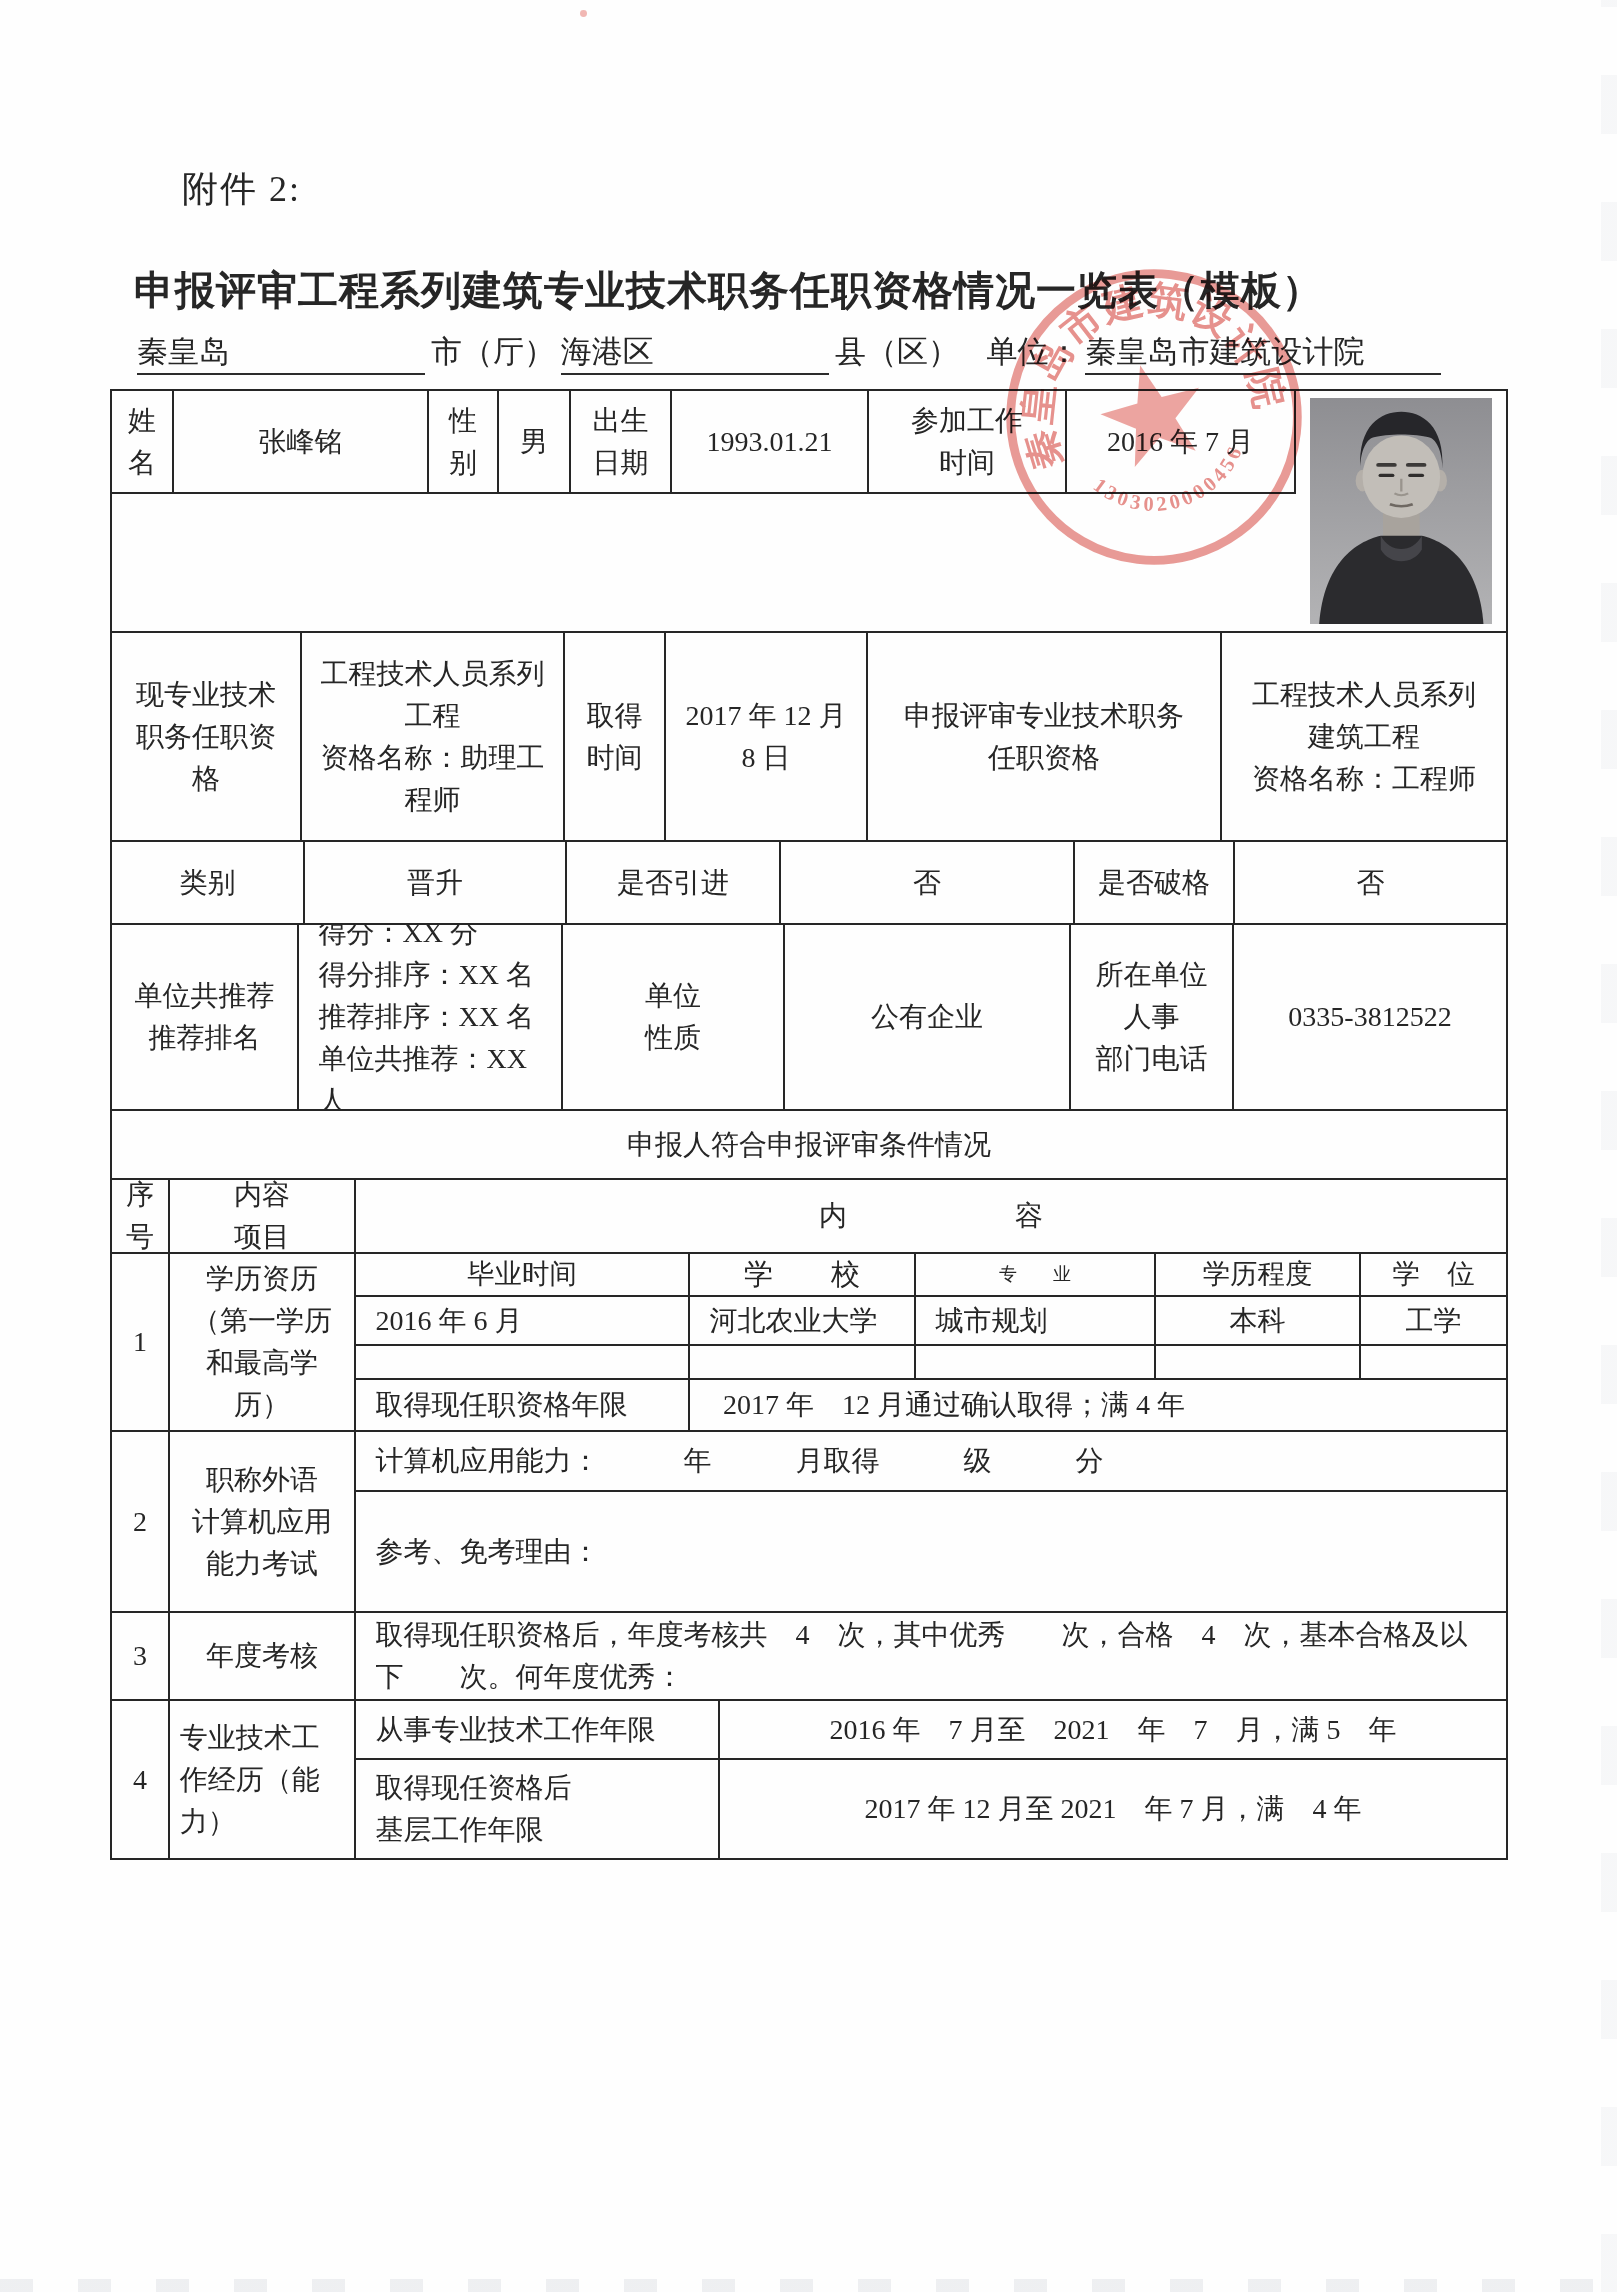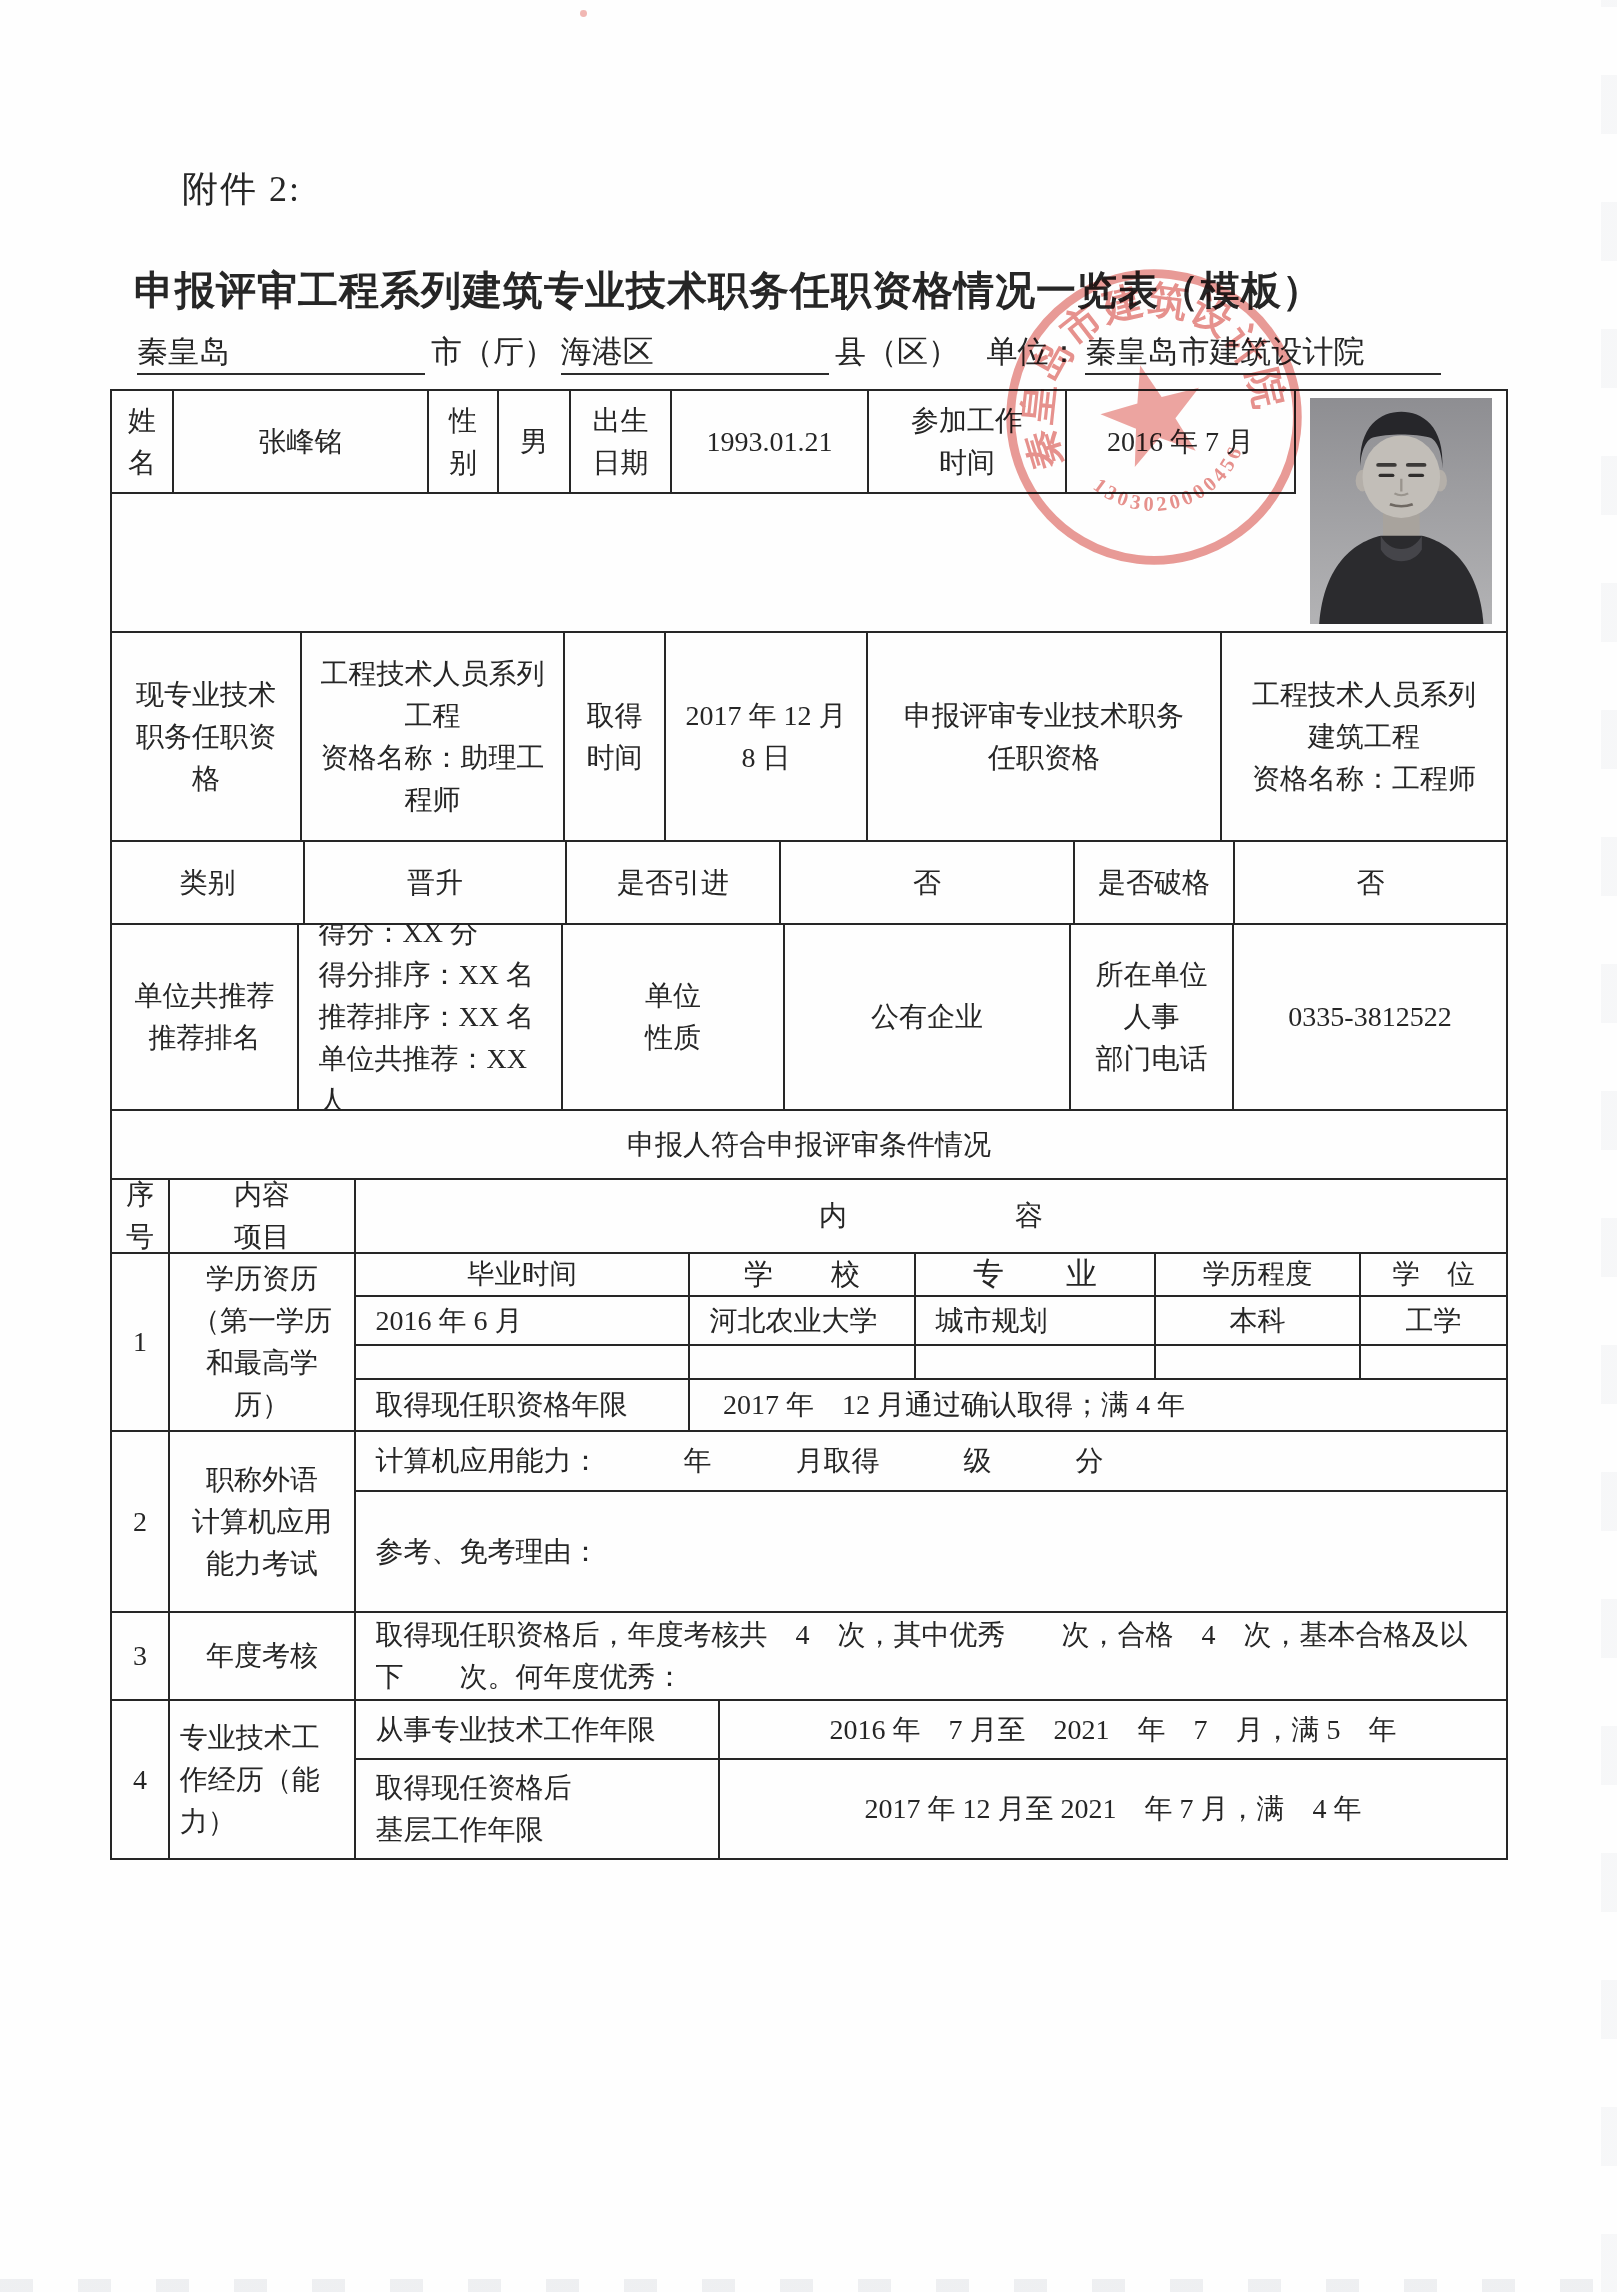--- a/index.html
+++ b/index.html
@@ -160,21 +160,21 @@
     <div class="row bb" style="height:178px">
       <div class="cell" style="width:58px">1</div>
       <div class="cell" style="width:186px">学历资历
 （第一学历
 和最高学
 历）</div>
       <div class="stack">
         <div class="subrow sbb" style="height:43px">
           <div class="cell" style="width:334px;font-size:27.4px">毕业时间</div>
           <div class="cell" style="width:226px;font-size:29px">学　　校</div>
-          <div class="cell" style="width:240px;font-size:31px">专　　业</div>
+          <div class="cell" style="width:240px;font-size:18px">专　　业</div>
           <div class="cell" style="width:205px;font-size:27.4px">学历程度</div>
           <div class="cell grow nor" style="font-size:27.4px">学　位</div>
         </div>
         <div class="subrow sbb" style="height:49px">
           <div class="cell al" style="width:334px">2016 年 6 月</div>
           <div class="cell al" style="width:226px">河北农业大学</div>
           <div class="cell al" style="width:240px">城市规划</div>
           <div class="cell" style="width:205px">本科</div>
           <div class="cell grow nor">工学</div>
         </div>

